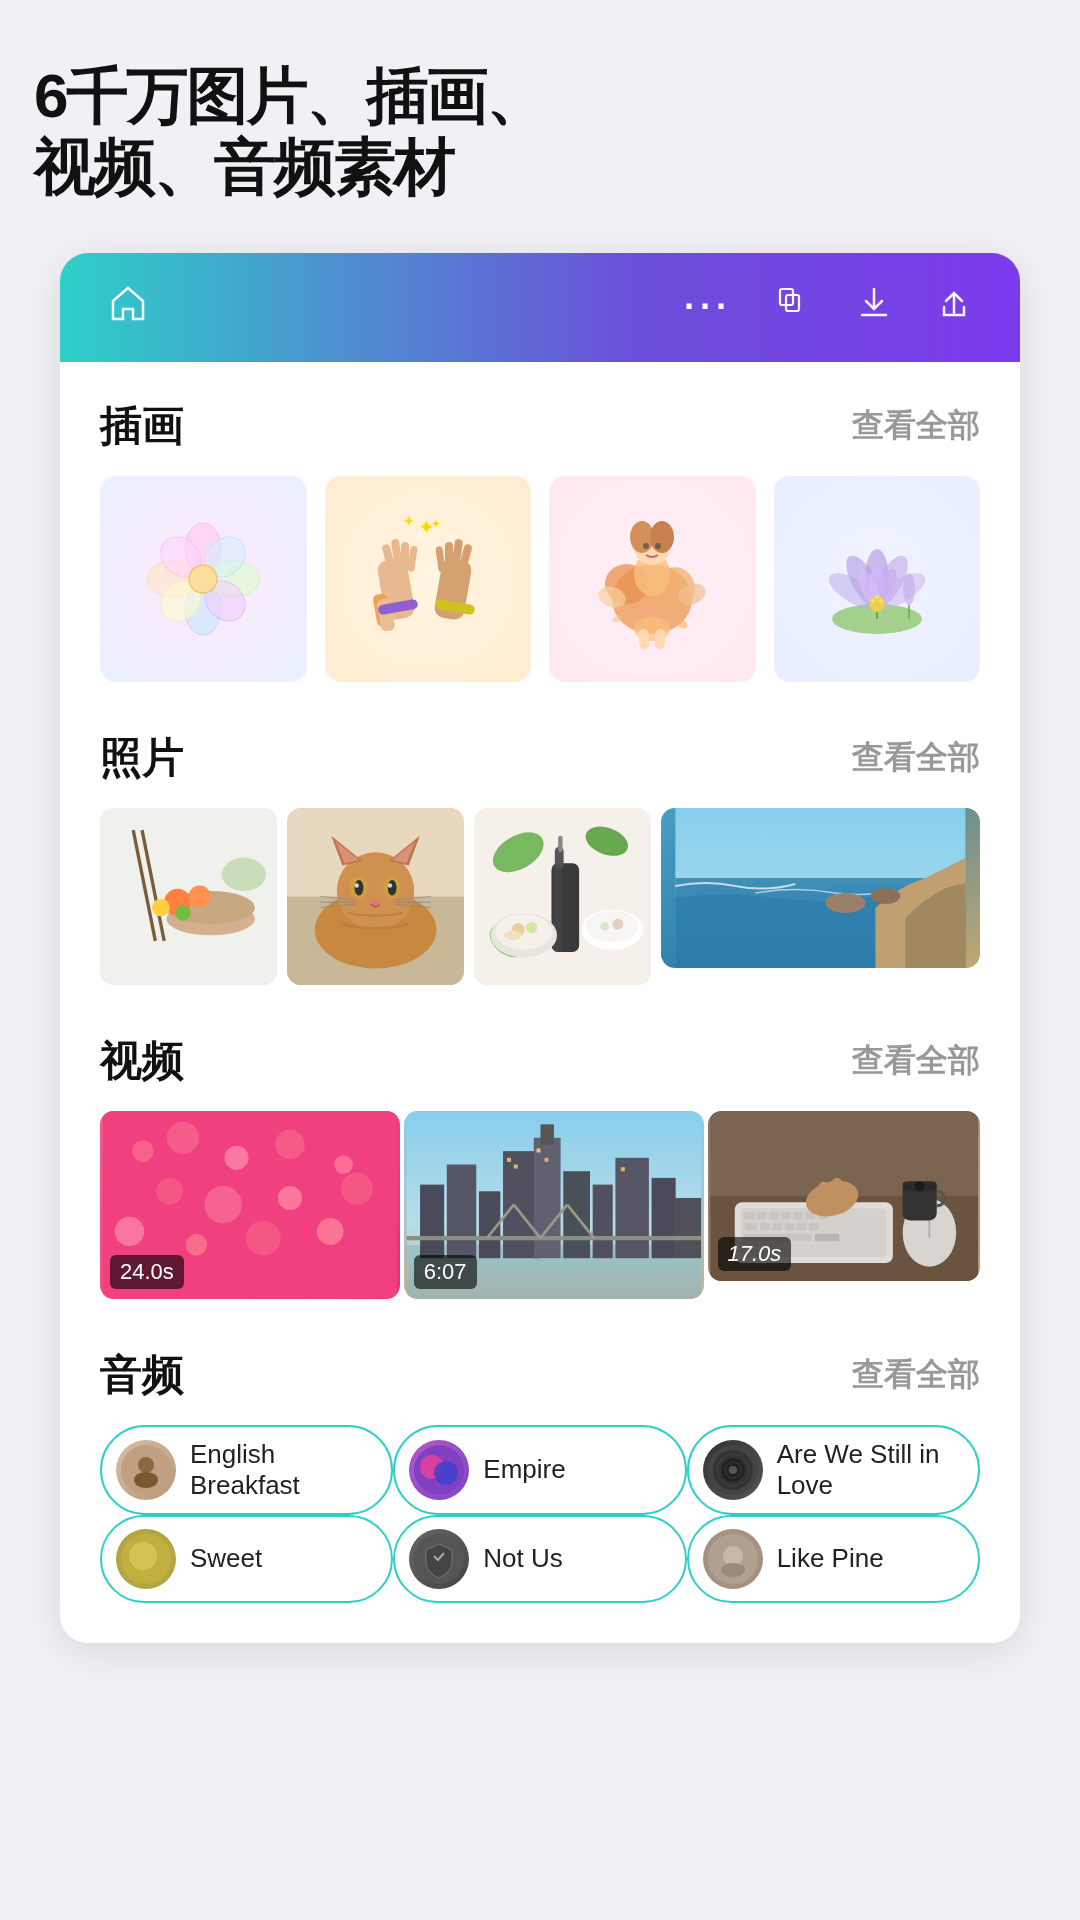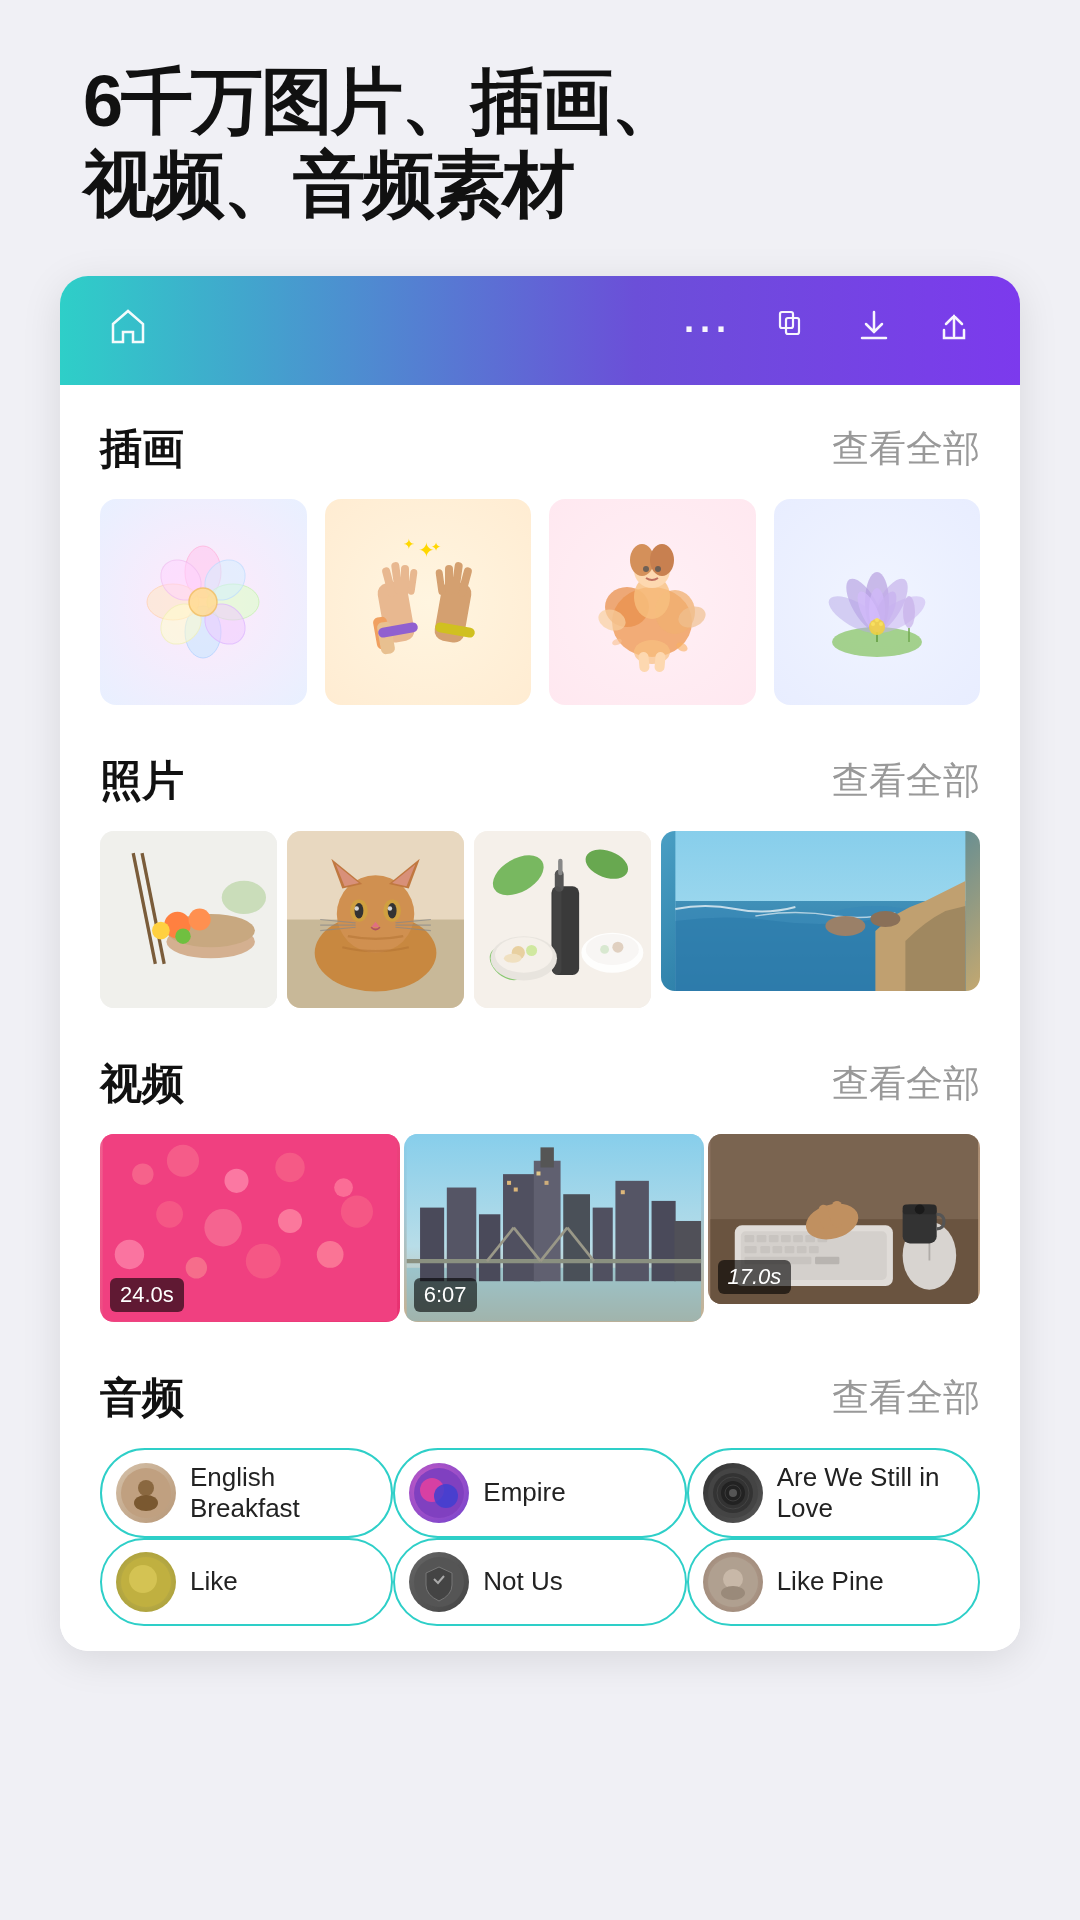--- a/index.html
+++ b/index.html
@@ -6,22 +6,22 @@
     * { box-sizing: border-box; margin: 0; padding: 0; }
     body {
       width: 1080px;
       min-height: 1920px;
       background: #f0f0f5;
       font-family: -apple-system, 'PingFang SC', 'Helvetica Neue', sans-serif;
       overflow-x: hidden;
     }
 
     .hero-text {
-      padding: 60px 60px 40px 83px;
-      font-size: 72px;
+      padding: 60px 60px 40px 34px;
+      font-size: 62px;
       font-weight: 900;
       color: #111;
       line-height: 1.15;
       letter-spacing: -2px;
     }
 
     .app-card {
       margin: 10px 60px 40px 60px;
       background: #fff;
       border-radius: 28px;
@@ -43,42 +43,42 @@
       opacity: 0.95;
     }
 
     .header-right {
       display: flex;
       gap: 44px;
       align-items: center;
     }
 
     .app-body {
-      padding: 36px 40px 25px 40px;
+      padding: 36px 40px 40px 40px;
       background: #fff;
       border-radius: 22px;
     }
 
     .section-header {
       display: flex;
       align-items: center;
       justify-content: space-between;
       margin-bottom: 22px;
     }
 
     .section-title {
       font-size: 42px;
       font-weight: 700;
       color: #111;
     }
 
     .section-viewall {
-      font-size: 37px;
+      font-size: 32px;
       color: #999;
-      font-weight: 400;
+      font-weight: 700;
     }
 
     
     .illustrations-row {
       display: flex;
       gap: 18px;
       margin-bottom: 48px;
     }
 
     .illus-item {
@@ -620,21 +620,21 @@
       </div>
 
       <div class="audio-pill">
         <div class="audio-thumb thumb-pine">
           <svg width="50" height="50" viewBox="0 0 50 50">
             <circle cx="25" cy="25" r="25" fill="#c0b040"></circle>
             <circle cx="22" cy="22" r="14" fill="#d8c858" opacity="0.8"></circle>
             <circle cx="28" cy="30" rx="10" ry="10" fill="#a89830"></circle>
           </svg>
         </div>
-        <span class="audio-label">Like</span>
+        <span class="audio-label">Sweet</span>
       </div>
       <div class="audio-pill">
         <div class="audio-thumb thumb-notus">
           <svg width="50" height="50" viewBox="0 0 50 50">
             <circle cx="25" cy="25" r="25" fill="#555"></circle>
 
             <path d="M25 10 L38 16 L38 28 Q38 38 25 44 Q12 38 12 28 L12 16 Z" fill="#444" stroke="#777" stroke-width="1"></path>
             <path d="M20 22 L24 26 L30 19" stroke="#aaa" stroke-width="2" fill="none"></path>
           </svg>
         </div>

